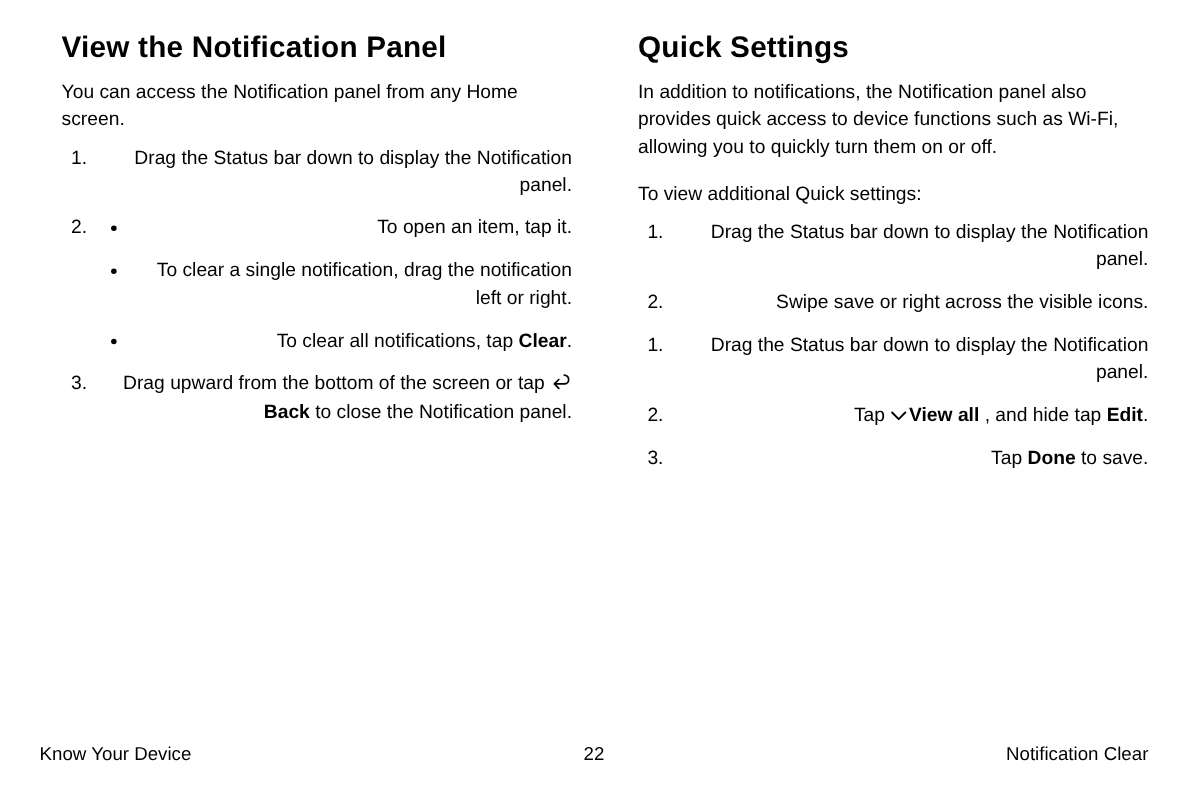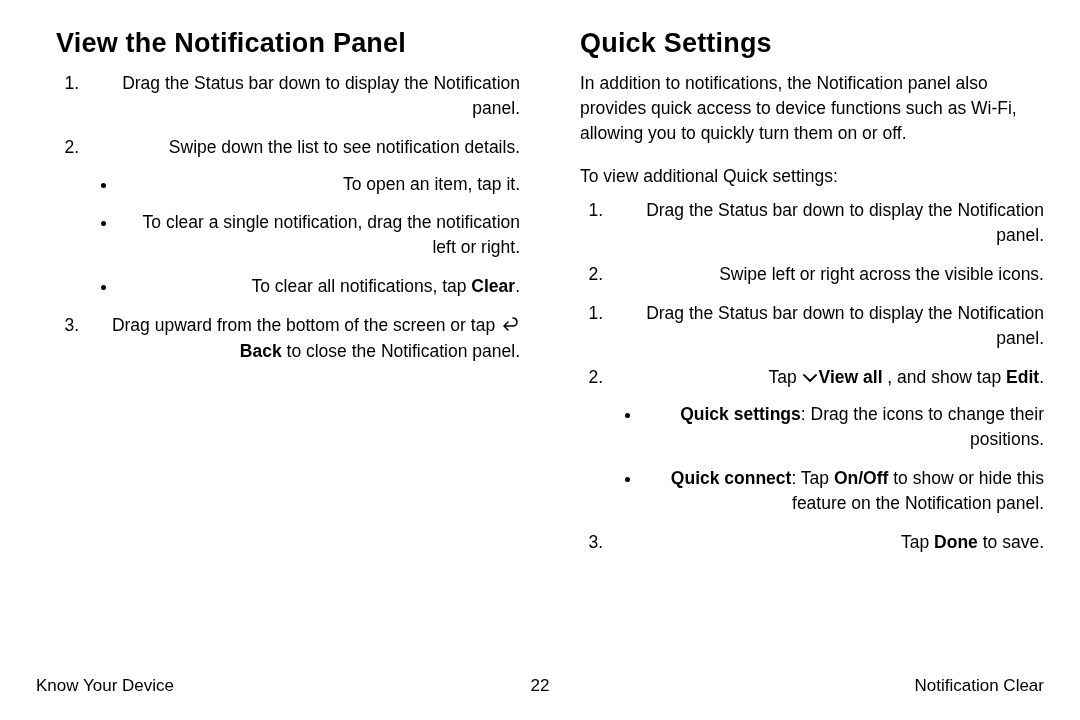--- a/index.html
+++ b/index.html
@@ -81,24 +81,24 @@
   }
   .section-gap { margin-top: 18px; }
 </style>
 </head>
 <body>
 
 <div class="columns">
 
   <div class="col">
     <h2>View the Notification Panel</h2>
+    <p>You can access the Notification panel from any Home screen.</p>
     <ol>
       <li>Drag the Status bar down to display the Notification panel.</li>
       <li>
-        <span>Swipe down the list to see notification details.</span>
         <ul>
           <li>To open an item, tap it.</li>
           <li>To clear a single notification, drag the notification left or right.</li>
           <li>
             <span>To clear all notifications, tap </span><span class="bold">Clear</span><span>.</span>
           </li>
         </ul>
       </li>
       <li>
         <span>Drag upward from the bottom of the screen or tap </span><span class="back-icon"><svg width="18" height="16" viewBox="0 0 18 16">
@@ -108,37 +108,29 @@
     </ol>
   </div>
 
   <div class="col">
     <h2>Quick Settings</h2>
     <p>In addition to notifications, the Notification panel also provides quick access to device functions such as Wi-Fi, allowing you to quickly turn them on or off.</p>
 
     <p class="section-gap">To view additional Quick settings:</p>
     <ol>
       <li>Drag the Status bar down to display the Notification panel.</li>
-      <li>Swipe left or right across the visible icons.</li>
+      <li>Swipe save or right across the visible icons.</li>
     </ol>
 
     <ol>
       <li>Drag the Status bar down to display the Notification panel.</li>
       <li>
         <span>Tap </span><span class="chevron-icon"><svg width="16" height="12" viewBox="0 0 16 12">
               <path d="M 2 3 L 8 9 L 14 3" fill="none" stroke="#000" stroke-width="1.8" stroke-linecap="round" stroke-linejoin="round"></path>
-            </svg></span><span class="bold">View all</span><span> , and show tap </span><span class="bold">Edit</span><span>.</span>
-        <ul>
-          <li>
-            <span class="bold">Quick settings</span><span>: Drag the icons to change their positions.</span>
-          </li>
-          <li>
-            <span class="bold">Quick connect</span><span>: Tap </span><span class="bold">On/Off</span><span> to show or hide this feature on the Notification panel.</span>
-          </li>
-        </ul>
+            </svg></span><span class="bold">View all</span><span> , and hide tap </span><span class="bold">Edit</span><span>.</span>
       </li>
       <li>
         <span>Tap </span><span class="bold">Done</span><span> to save.</span>
       </li>
     </ol>
   </div>
 </div>
 
 <div class="footer">
   <span>Know Your Device</span>

